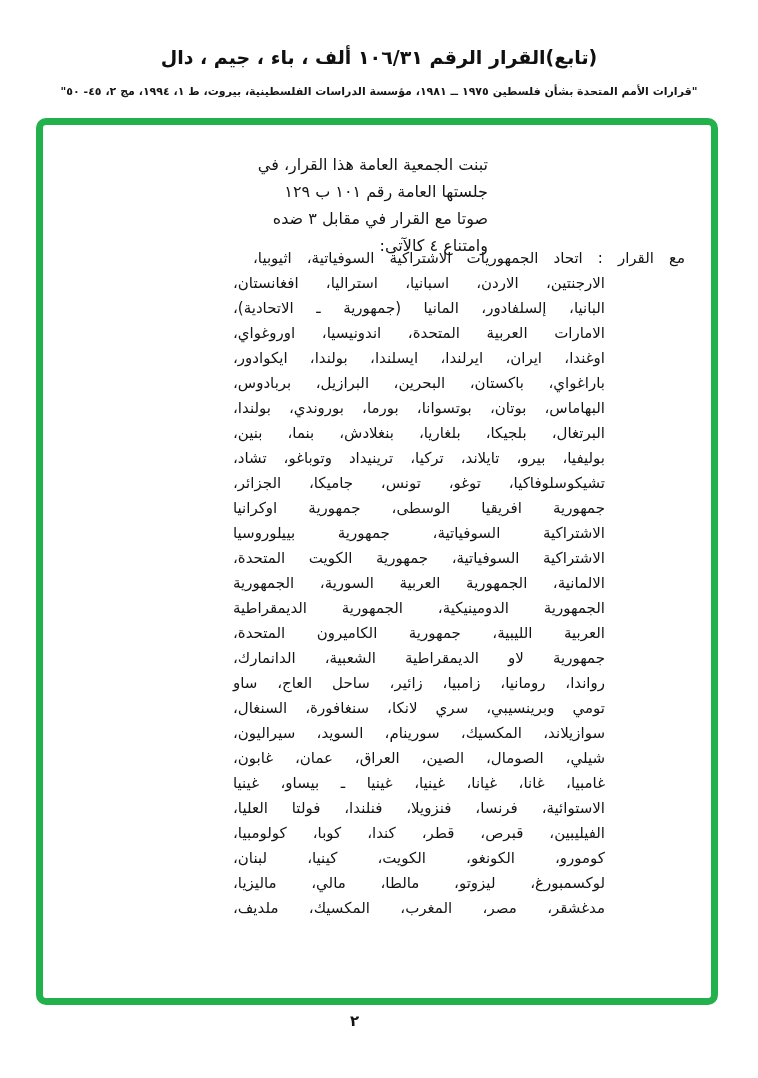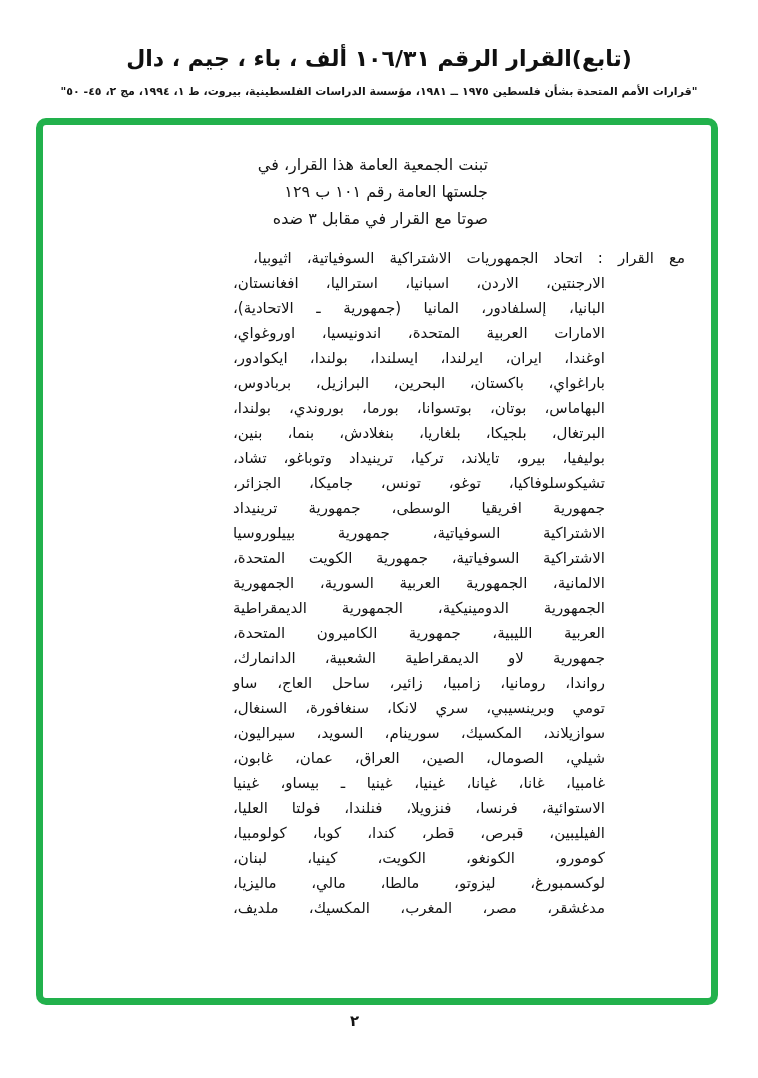--- a/index.html
+++ b/index.html
@@ -8,21 +8,21 @@
     width:758px; height:1078px;
     background:#ffffff;
     font-family:"DejaVu Sans", sans-serif;
     color:#141414;
     direction:rtl;
     overflow:hidden;
   }
   .page-title {
     position:absolute; top:46px; left:0; right:0;
     text-align:center;
-    font-size:22px; font-weight:bold;
+    font-size:19px; font-weight:bold;
     letter-spacing:0px;
     color:#101010;
   }
   .citation {
     position:absolute; top:85px; left:0; right:0;
     text-align:center;
     font-size:11px; font-weight:bold;
     color:#151515;
     white-space:nowrap;
   }
@@ -67,20 +67,21 @@
   <div class="annotation-box" style="border-color: rgb(34, 177, 76);"></div>
 
   <div class="intro">
 
       <div class="intro-line">تبنت الجمعية العامة هذا القرار، في</div>
 
       <div class="intro-line">جلستها العامة رقم ١٠١ ب ١٢٩</div>
 
       <div class="intro-line">صوتا مع القرار في مقابل ٣ ضده</div>
 
+      <div class="intro-line">وامتناع ٤ كالآتى:</div>
     </div>
 
   <div class="vote-list">
     <div class="vote-line vote-line-first">
       <span class="vote-label">مع القرار</span>
       <span>:</span>
       <span>اتحاد الجمهوريات الاشتراكية السوفياتية، اثيوبيا،</span>
     </div>
     <div>
 
@@ -95,21 +96,21 @@
         <div class="vote-line">باراغواي، باكستان، البحرين، البرازيل، بربادوس،</div>
 
         <div class="vote-line">البهاماس، بوتان، بوتسوانا، بورما، بوروندي، بولندا،</div>
 
         <div class="vote-line">البرتغال، بلجيكا، بلغاريا، بنغلادش، بنما، بنين،</div>
 
         <div class="vote-line">بوليفيا، بيرو، تايلاند، تركيا، ترينيداد وتوباغو، تشاد،</div>
 
         <div class="vote-line">تشيكوسلوفاكيا، توغو، تونس، جاميكا، الجزائر،</div>
 
-        <div class="vote-line">جمهورية افريقيا الوسطى، جمهورية ترينيداد</div>
+        <div class="vote-line">جمهورية افريقيا الوسطى، جمهورية اوكرانيا</div>
 
         <div class="vote-line">الاشتراكية السوفياتية، جمهورية بييلوروسيا</div>
 
         <div class="vote-line">الاشتراكية السوفياتية، جمهورية الكويت المتحدة،</div>
 
         <div class="vote-line">الالمانية، الجمهورية العربية السورية، الجمهورية</div>
 
         <div class="vote-line">الجمهورية الدومينيكية، الجمهورية الديمقراطية</div>
 
         <div class="vote-line">العربية الليبية، جمهورية الكاميرون المتحدة،</div>

